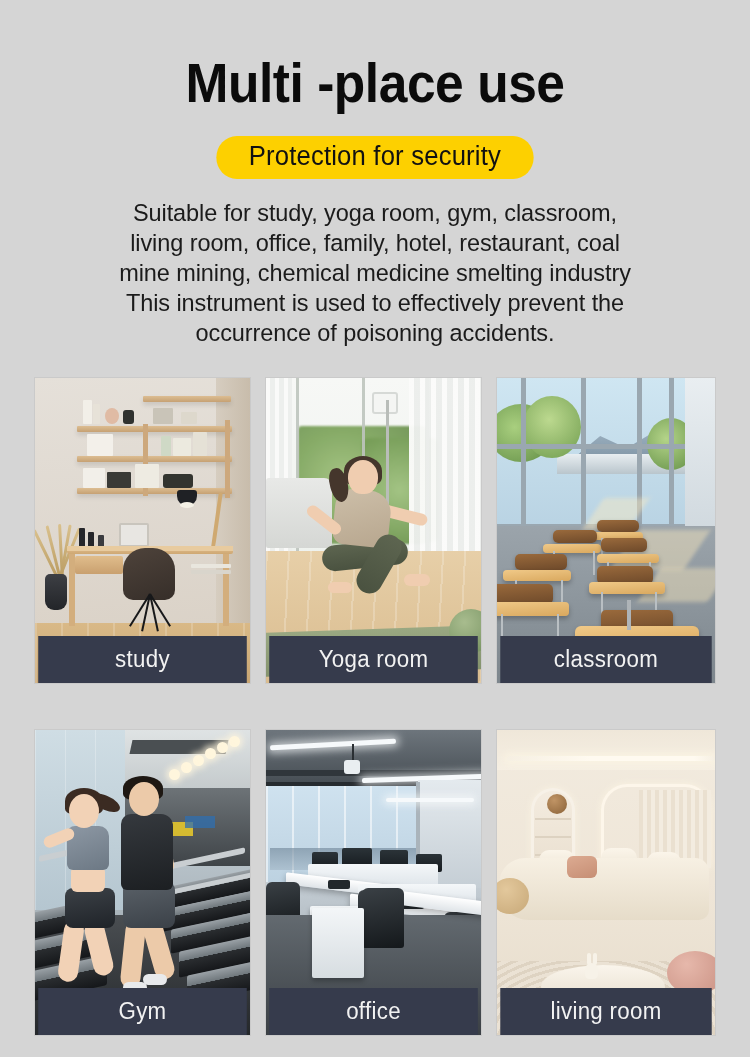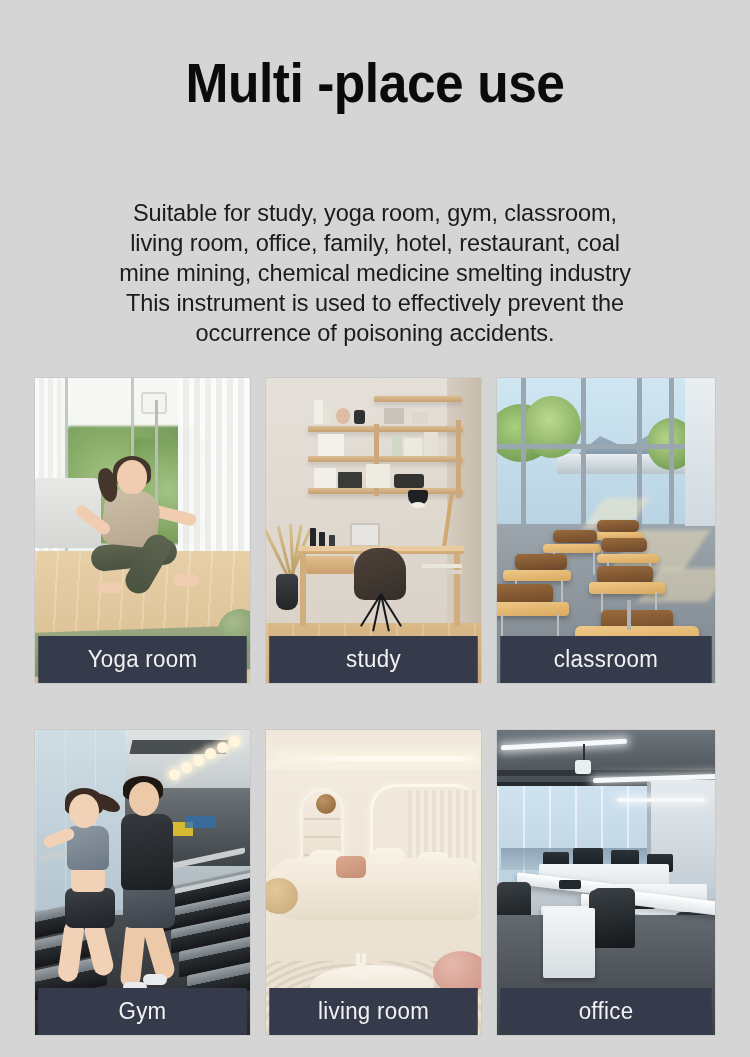--- a/index.html
+++ b/index.html
@@ -319,62 +319,33 @@
     box-shadow:0 3px 5px rgba(0,0,0,.25); }
   .of-phone{ position:absolute; width:22px; height:9px; background:#22282c; border-radius:2px; }
 </style>
 </head>
 <body>
 
 <div class="page">
 
   <div class="title">Multi -place use</div>
 
+  <div class="badge-wrap">
+    <span class="badge">Protection for security</span>
+  </div>
 
   <div class="desc">
     <div>Suitable for study, yoga room, gym, classroom,</div>
     <div>living room, office, family, hotel, restaurant, coal</div>
     <div>mine mining, chemical medicine smelting industry</div>
     <div>This instrument is used to effectively prevent the</div>
     <div>occurrence of poisoning accidents.</div>
   </div>
 
   <div class="grid">
-
-    <div class="card">
-      <div class="photo yoga">
-        <div class="yg-win"></div>
-        <div class="yg-green"></div>
-          <div class="yg-green2"></div>
-        <div class="yg-mull" style="left:30px;"></div>
-        <div class="yg-mull" style="left:96px;"></div>
-        <div class="yg-mull" style="left:160px;"></div>
-        <div class="yg-curtainL"></div>
-        <div class="yg-curtain"></div>
-        <div class="yg-panel"></div>
-        <div class="yg-stand"></div>
-        <div class="yg-sofa"></div>
-        <div class="yg-floor"></div>
-        <div class="yg-mat"></div>
-        <div class="yg-ball"></div>
-        <div class="yg-body">
-          <div class="yg-armR"></div>
-          <div class="yg-legU"></div>
-          <div class="yg-torso"></div>
-          <div class="yg-legL"></div>
-          <div class="yg-armL"></div>
-          <div class="yg-pony"></div>
-          <div class="yg-hair"></div>
-          <div class="yg-head"></div>
-          <div class="yg-foot"></div>
-            <div class="yg-foot2"></div>
-        </div>
-      </div>
-      <div class="caption">Yoga room</div>
-    </div>
 
     <div class="card">
       <div class="photo study">
         <div class="st-wallR"></div>
         <div class="st-floor"></div>
         <div class="shelf sh1"></div>
           <div class="shelf sh2"></div>
           <div class="shelf sh3"></div>
         <div class="st-vert st-v1"></div>
           <div class="st-vert st-v2"></div>
@@ -420,20 +391,52 @@
         <div class="book" style="left:156px;top:192px;width:40px;height:4px;background:#d9d5cc;"></div>
         <div class="st-chair"></div>
         <div class="st-chairLegs">
           <i style="transform:rotate(32deg);"></i>
             <i style="transform:rotate(-32deg);"></i>
           <i style="transform:rotate(12deg);"></i>
             <i style="transform:rotate(-12deg);"></i>
         </div>
       </div>
       <div class="caption">study</div>
+    </div>
+
+    <div class="card">
+      <div class="photo yoga">
+        <div class="yg-win"></div>
+        <div class="yg-green"></div>
+          <div class="yg-green2"></div>
+        <div class="yg-mull" style="left:30px;"></div>
+        <div class="yg-mull" style="left:96px;"></div>
+        <div class="yg-mull" style="left:160px;"></div>
+        <div class="yg-curtainL"></div>
+        <div class="yg-curtain"></div>
+        <div class="yg-panel"></div>
+        <div class="yg-stand"></div>
+        <div class="yg-sofa"></div>
+        <div class="yg-floor"></div>
+        <div class="yg-mat"></div>
+        <div class="yg-ball"></div>
+        <div class="yg-body">
+          <div class="yg-armR"></div>
+          <div class="yg-legU"></div>
+          <div class="yg-torso"></div>
+          <div class="yg-legL"></div>
+          <div class="yg-armL"></div>
+          <div class="yg-pony"></div>
+          <div class="yg-hair"></div>
+          <div class="yg-head"></div>
+          <div class="yg-foot"></div>
+            <div class="yg-foot2"></div>
+        </div>
+      </div>
+      <div class="caption">Yoga room</div>
     </div>
 
     <div class="card">
       <div class="photo classroom">
         <div class="cl-winwrap"></div>
         <div class="cl-mount"></div>
         <div class="cl-build"></div>
         <div class="cl-tree" style="left:-8px;top:26px;width:64px;height:58px;background:radial-gradient(circle at 40% 40%,#a9cf7f,#5f8b43);"></div>
         <div class="cl-tree" style="left:26px;top:18px;width:58px;height:62px;background:radial-gradient(circle at 45% 38%,#bcd98f,#6f9c4e);"></div>
         <div class="cl-tree" style="left:150px;top:40px;width:48px;height:52px;background:radial-gradient(circle at 40% 40%,#b4d489,#628f45);"></div>
@@ -528,49 +531,20 @@
           <div class="gy-w-arm"></div>
           <div class="gy-w-pony"></div>
             <div class="gy-w-hair"></div>
             <div class="gy-w-head"></div>
         </div>
       </div>
       <div class="caption">Gym</div>
     </div>
 
     <div class="card">
-      <div class="photo living">
-        <div class="lv-ceil"></div>
-        <div class="lv-cove"></div>
-        <div class="lv-arch"></div>
-        <div class="lv-flute"></div>
-        <div class="lv-niche">
-          <i style="top:30px;"></i>
-            <i style="top:48px;"></i>
-            <i style="top:66px;"></i>
-        </div>
-        <div class="lv-bowl"></div>
-        <div class="lv-back" style="left:42px;top:120px;width:36px;height:26px;"></div>
-        <div class="lv-back" style="left:104px;top:118px;width:36px;height:30px;"></div>
-        <div class="lv-back" style="left:150px;top:122px;width:34px;height:28px;"></div>
-        <div class="lv-sofa"></div>
-        <div class="lv-cush" style="left:70px;top:126px;"></div>
-        <div class="lv-pouf2"></div>
-        <div class="lv-rug"></div>
-        <div class="lv-tleg" style="left:54px;"></div>
-        <div class="lv-tleg" style="left:150px;"></div>
-        <div class="lv-drum"></div>
-        <div class="lv-table"></div>
-        <div class="lv-bunny"></div>
-        <div class="lv-pouf"></div>
-      </div>
-      <div class="caption">living room</div>
-    </div>
-
-    <div class="card">
       <div class="photo office">
         <div class="of-ceil"></div>
         <div class="of-ceilBeam" style="top:40px;"></div>
         <div class="of-ceilBeam" style="top:52px; background:#262b2f;"></div>
         <div class="of-strip" style="left:4px;top:12px;width:126px;transform:rotate(-3deg);"></div>
         <div class="of-strip" style="left:96px;top:46px;width:124px;transform:rotate(-2deg);"></div>
         <div class="of-pend"></div>
           <div class="of-pendB"></div>
         <div class="of-win"></div>
         <div class="of-city"></div>
@@ -594,14 +568,43 @@
         <div class="of-chairBase" style="left:94px;top:238px;"></div>
         <div class="of-chair" style="left:178px;top:182px;width:40px;height:54px;"></div>
         <div class="of-floor"></div>
         <div class="of-desk" style="left:120px;top:166px;width:110px;height:14px;transform:skewY(7deg);"></div>
         <div class="of-chair" style="left:96px;top:158px;width:42px;height:60px;"></div>
         <div class="of-cab" style="left:46px;top:178px;width:52px;height:70px;"></div>
       </div>
       <div class="caption">office</div>
     </div>
 
+    <div class="card">
+      <div class="photo living">
+        <div class="lv-ceil"></div>
+        <div class="lv-cove"></div>
+        <div class="lv-arch"></div>
+        <div class="lv-flute"></div>
+        <div class="lv-niche">
+          <i style="top:30px;"></i>
+            <i style="top:48px;"></i>
+            <i style="top:66px;"></i>
+        </div>
+        <div class="lv-bowl"></div>
+        <div class="lv-back" style="left:42px;top:120px;width:36px;height:26px;"></div>
+        <div class="lv-back" style="left:104px;top:118px;width:36px;height:30px;"></div>
+        <div class="lv-back" style="left:150px;top:122px;width:34px;height:28px;"></div>
+        <div class="lv-sofa"></div>
+        <div class="lv-cush" style="left:70px;top:126px;"></div>
+        <div class="lv-pouf2"></div>
+        <div class="lv-rug"></div>
+        <div class="lv-tleg" style="left:54px;"></div>
+        <div class="lv-tleg" style="left:150px;"></div>
+        <div class="lv-drum"></div>
+        <div class="lv-table"></div>
+        <div class="lv-bunny"></div>
+        <div class="lv-pouf"></div>
+      </div>
+      <div class="caption">living room</div>
+    </div>
+
   </div>
 </div>
 
 </body></html>

